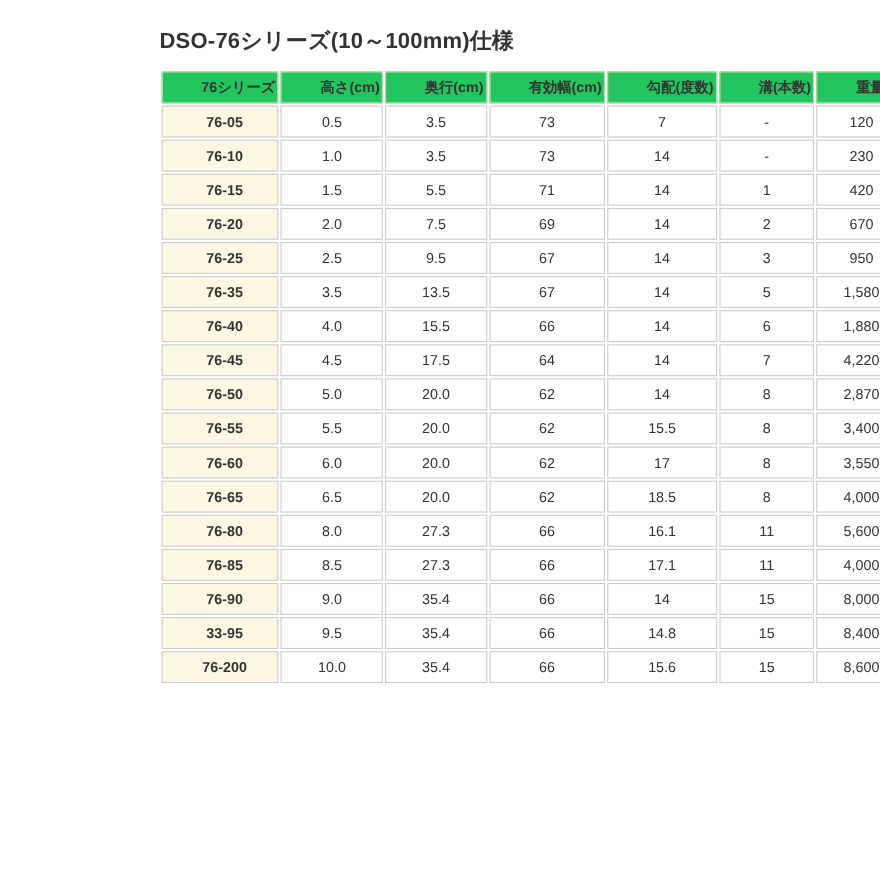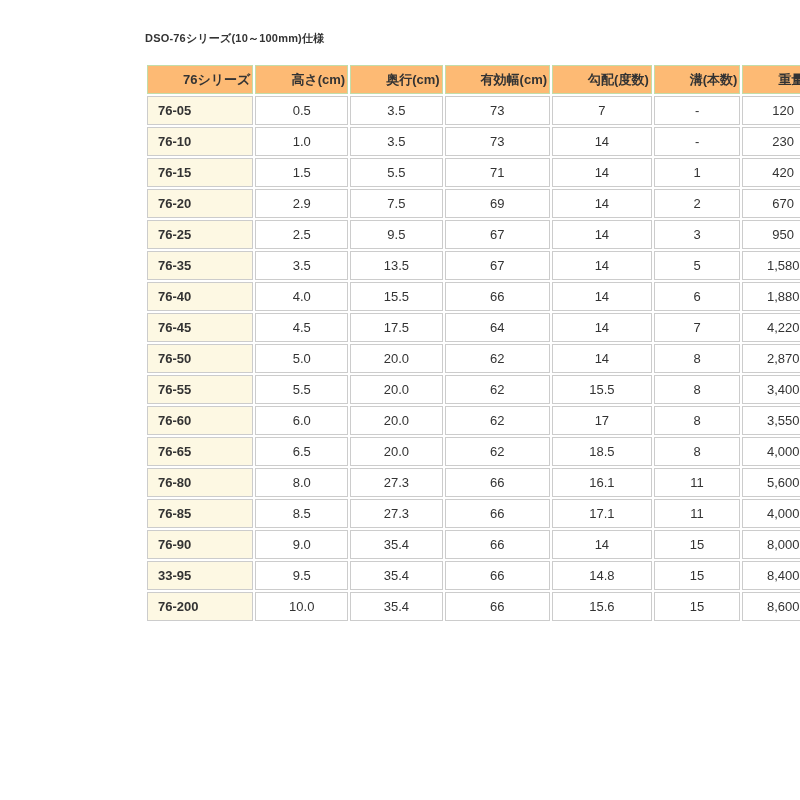--- a/index.html
+++ b/index.html
@@ -11,21 +11,21 @@
     font-family: "Liberation Sans", "DejaVu Sans", sans-serif;
     overflow: hidden;
   }
   .page-wrap {
     position: absolute;
     left: 145px;
     top: 27px;
     width: 540px;
   }
   .page-title {
-    font-size: 11px;
+    font-size: 20px;
     font-weight: bold;
     color: #333333;
     letter-spacing: 0.2px;
     margin: 0 0 14px 0;
     line-height: 22px;
   }
   table.spec-table {
     border-collapse: separate;
     border-spacing: 2px;
     background: #ffffff;
@@ -36,29 +36,29 @@
     font-size: 13px;
     color: #333333;
     height: 27px;
     padding: 0 2px;
     text-align: center;
     vertical-align: middle;
     overflow: hidden;
     white-space: nowrap;
   }
   table.spec-table th {
-    background: #fdba74;
+    background: #22c55e;
     font-weight: bold;
     border-color: #c2ddaa;
     padding-left: 35px;
   }
   table.spec-table td.row-label {
     background: #fdf8e3;
     font-weight: bold;
-    text-align: left;
+    text-align: center;
     padding-left: 10px;
   }
   
   col.c0 { width: 84px; }
   col.c1 { width: 66px; }
   col.c2 { width: 66px; }
   col.c3 { width: 78px; }
   col.c4 { width: 78px; }
   col.c5 { width: 62px; }
   col.c6 { width: 64px; }
@@ -113,21 +113,21 @@
           <td class="row-label">76-15</td>
           <td>1.5</td>
           <td>5.5</td>
           <td>71</td>
           <td>14</td>
           <td>1</td>
           <td>420</td>
         </tr>
         <tr>
           <td class="row-label">76-20</td>
-          <td>2.9</td>
+          <td>2.0</td>
           <td>7.5</td>
           <td>69</td>
           <td>14</td>
           <td>2</td>
           <td>670</td>
         </tr>
         <tr>
           <td class="row-label">76-25</td>
           <td>2.5</td>
           <td>9.5</td>

